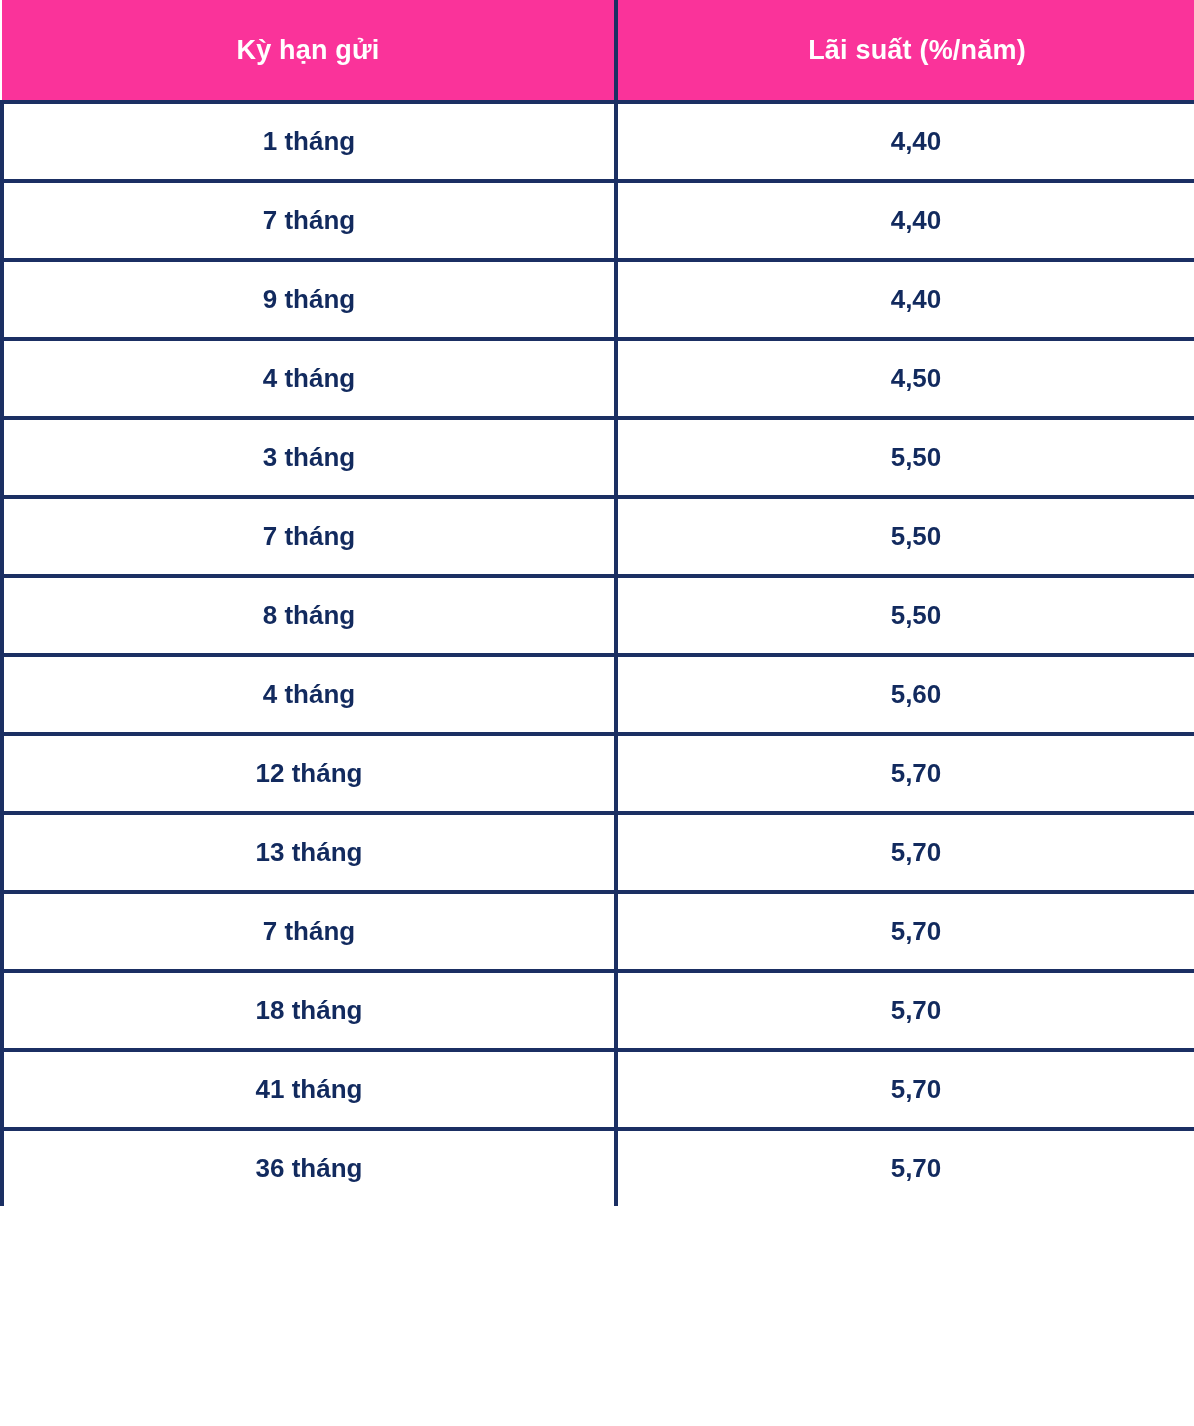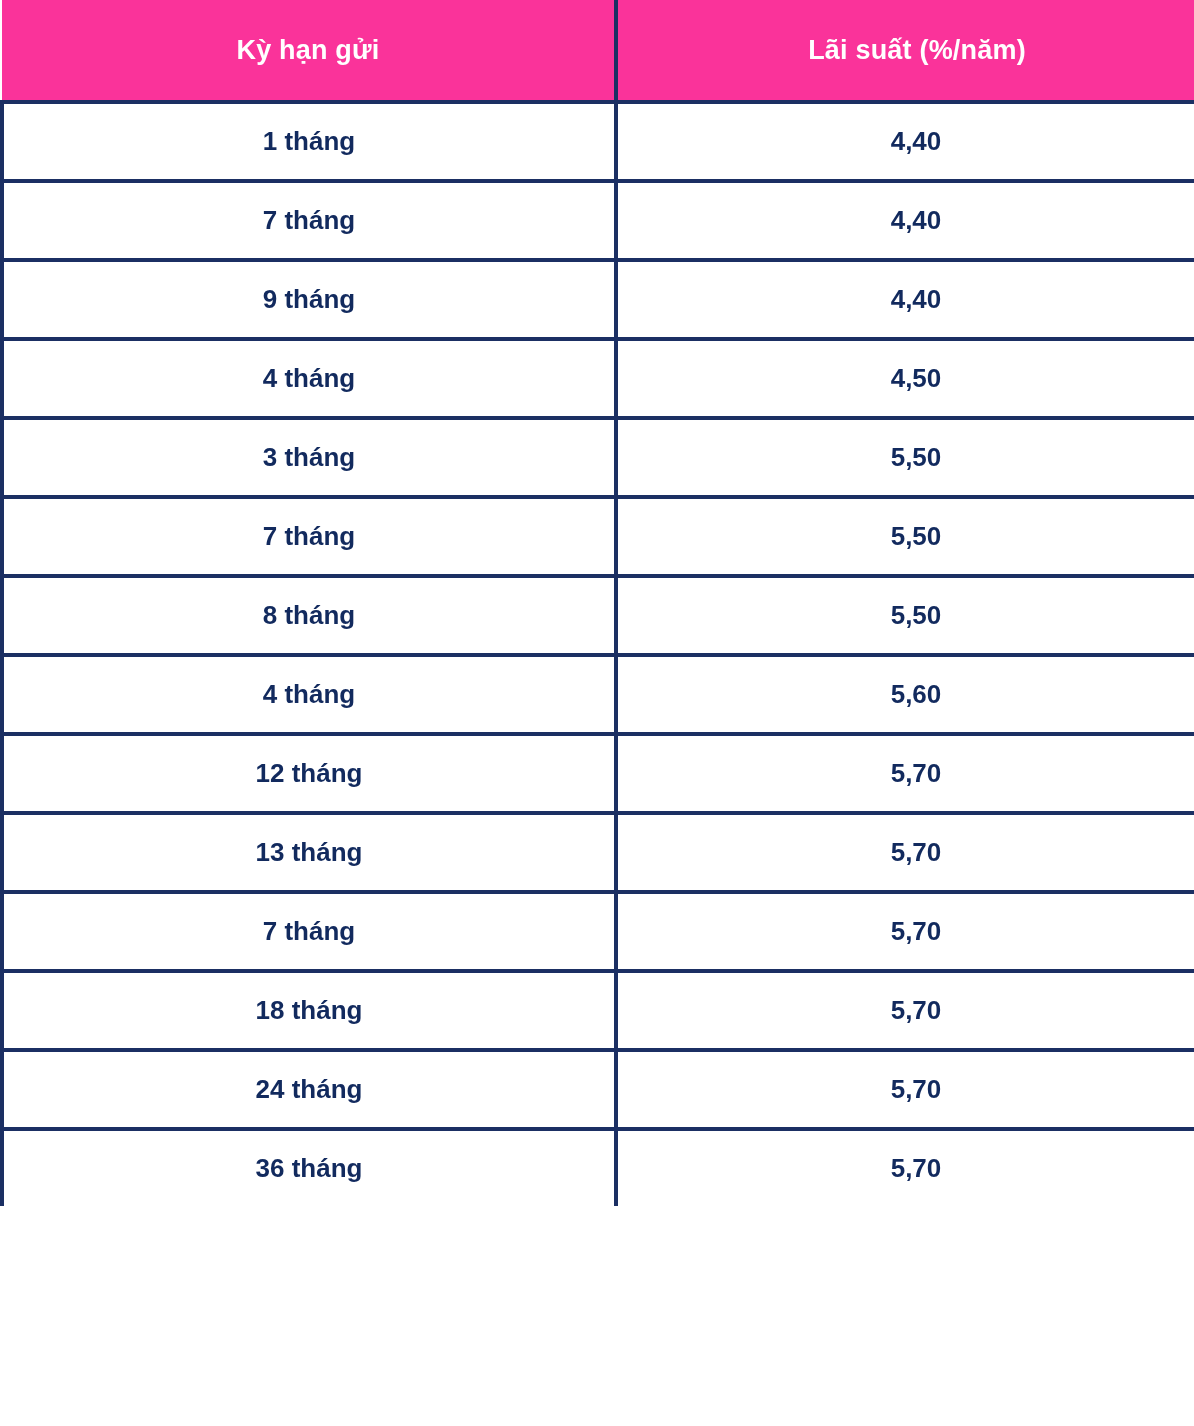--- a/index.html
+++ b/index.html
@@ -138,21 +138,21 @@
         </tr>
         <tr class="data-row">
           <td class="cell-term">7 tháng</td>
           <td class="cell-rate">5,70</td>
         </tr>
         <tr class="data-row">
           <td class="cell-term">18 tháng</td>
           <td class="cell-rate">5,70</td>
         </tr>
         <tr class="data-row">
-          <td class="cell-term">24 tháng</td>
+          <td class="cell-term">41 tháng</td>
           <td class="cell-rate">5,70</td>
         </tr>
         <tr class="data-row">
           <td class="cell-term">36 tháng</td>
           <td class="cell-rate">5,70</td>
         </tr>
       </tbody>
   </table>
 </div>
 

